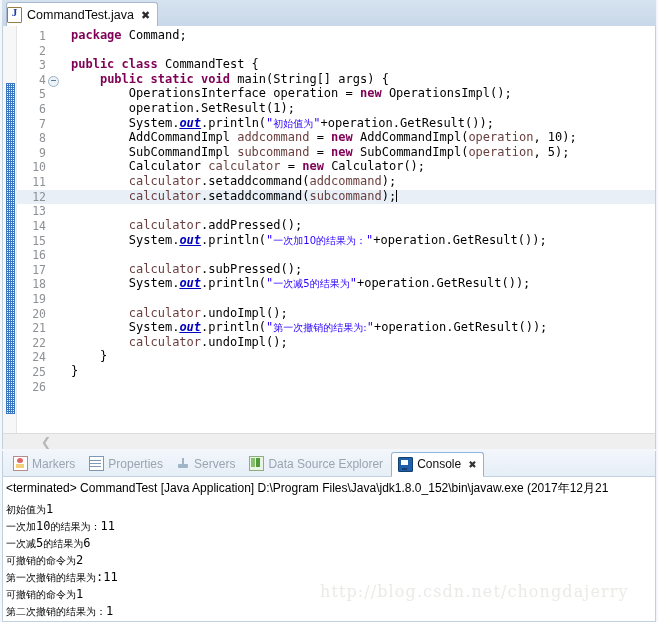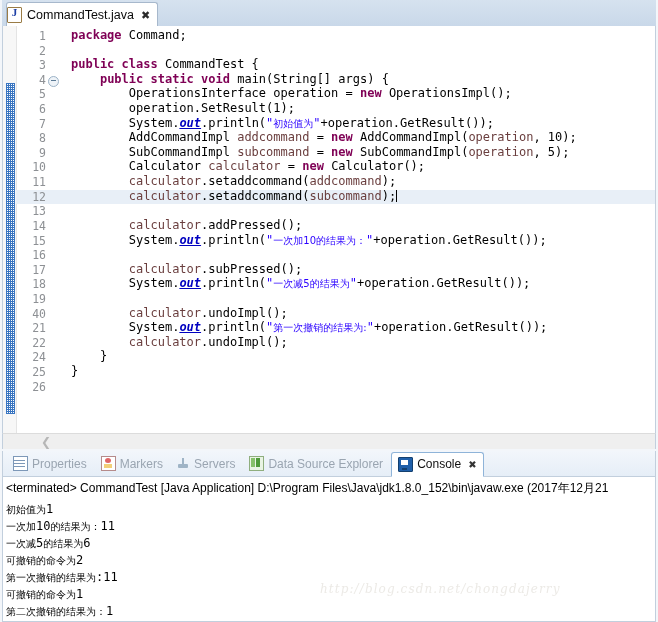--- a/index.html
+++ b/index.html
@@ -342,26 +342,25 @@
     line-height: 16px;
     color: #000000;
   }
   .console-output div { white-space: pre; }
   .console-output .zh { font-family: "DejaVu Sans", sans-serif; font-size: 10px; }
 
   .watermark {
     position: absolute;
     left: 320px; top: 582px;
     font-family: "DejaVu Serif", "Liberation Serif", serif;
-    font-size: 12px;
+    font-size: 16px;
     letter-spacing: 1.1px;
     color: #eceae6;
     white-space: nowrap;
     pointer-events: none;
-    font-style: italic;
   }
 </style>
 </head>
 <body>
 
 <div id="root">
 
   <div class="editor-part">
 
     <div class="tab-strip">
@@ -389,43 +388,43 @@
           <div class="code-line"><span class="ln">10</span><span class="src"><span>        Calculator </span><span class="loc">calculator</span><span> = </span><span class="kw">new</span><span> Calculator();</span></span></div>
           <div class="code-line"><span class="ln">11</span><span class="src"><span>        </span><span class="loc">calculator</span><span>.setaddcommand(</span><span class="loc">addcommand</span><span>);</span></span></div>
           <div class="code-line current"><span class="ln">12</span><span class="src"><span>        </span><span class="loc">calculator</span><span>.setaddcommand(</span><span class="loc">subcommand</span><span>);</span><span class="caret"></span></span></div>
           <div class="code-line"><span class="ln">13</span><span class="src"></span></div>
           <div class="code-line"><span class="ln">14</span><span class="src"><span>        </span><span class="loc">calculator</span><span>.addPressed();</span></span></div>
           <div class="code-line"><span class="ln">15</span><span class="src"><span>        System.</span><span class="fld">out</span><span>.println(</span><span class="str">"</span><span class="cn">一次加10的结果为：</span><span class="str">"</span><span>+operation.GetResult());</span></span></div>
           <div class="code-line"><span class="ln">16</span><span class="src"></span></div>
           <div class="code-line"><span class="ln">17</span><span class="src"><span>        </span><span class="loc">calculator</span><span>.subPressed();</span></span></div>
           <div class="code-line"><span class="ln">18</span><span class="src"><span>        System.</span><span class="fld">out</span><span>.println(</span><span class="str">"</span><span class="cn">一次减5的结果为</span><span class="str">"</span><span>+operation.GetResult());</span></span></div>
           <div class="code-line"><span class="ln">19</span><span class="src"></span></div>
-          <div class="code-line"><span class="ln">40</span><span class="src"><span>        </span><span class="loc">calculator</span><span>.undoImpl();</span></span></div>
+          <div class="code-line"><span class="ln">20</span><span class="src"><span>        </span><span class="loc">calculator</span><span>.undoImpl();</span></span></div>
           <div class="code-line"><span class="ln">21</span><span class="src"><span>        System.</span><span class="fld">out</span><span>.println(</span><span class="str">"</span><span class="cn">第一次撤销的结果为:</span><span class="str">"</span><span>+operation.GetResult());</span></span></div>
           <div class="code-line"><span class="ln">22</span><span class="src"><span>        </span><span class="loc">calculator</span><span>.undoImpl();</span></span></div>
           <div class="code-line"><span class="ln">24</span><span class="src"><span>    }</span></span></div>
           <div class="code-line"><span class="ln">25</span><span class="src"><span>}</span></span></div>
           <div class="code-line"><span class="ln">26</span><span class="src"></span></div>
         </div>
     </div>
 
     <div class="editor-hscroll">
       <span class="hscroll-arrow">❮</span>
     </div>
   </div>
 
   <div class="console-part">
     <div class="console-tabstrip" id="console-tabstrip">
         <div class="ctab">
+          <span class="ci ic-markers"></span>
+          <span>Markers</span>
+        </div>
+        <div class="ctab">
           <span class="ci ic-properties"></span>
           <span>Properties</span>
-        </div>
-        <div class="ctab">
-          <span class="ci ic-markers"></span>
-          <span>Markers</span>
         </div>
         <div class="ctab">
           <span class="ci ic-servers"></span>
           <span>Servers</span>
         </div>
         <div class="ctab">
           <span class="ci ic-dse"></span>
           <span>Data Source Explorer</span>
         </div>
         <div class="ctab active">

